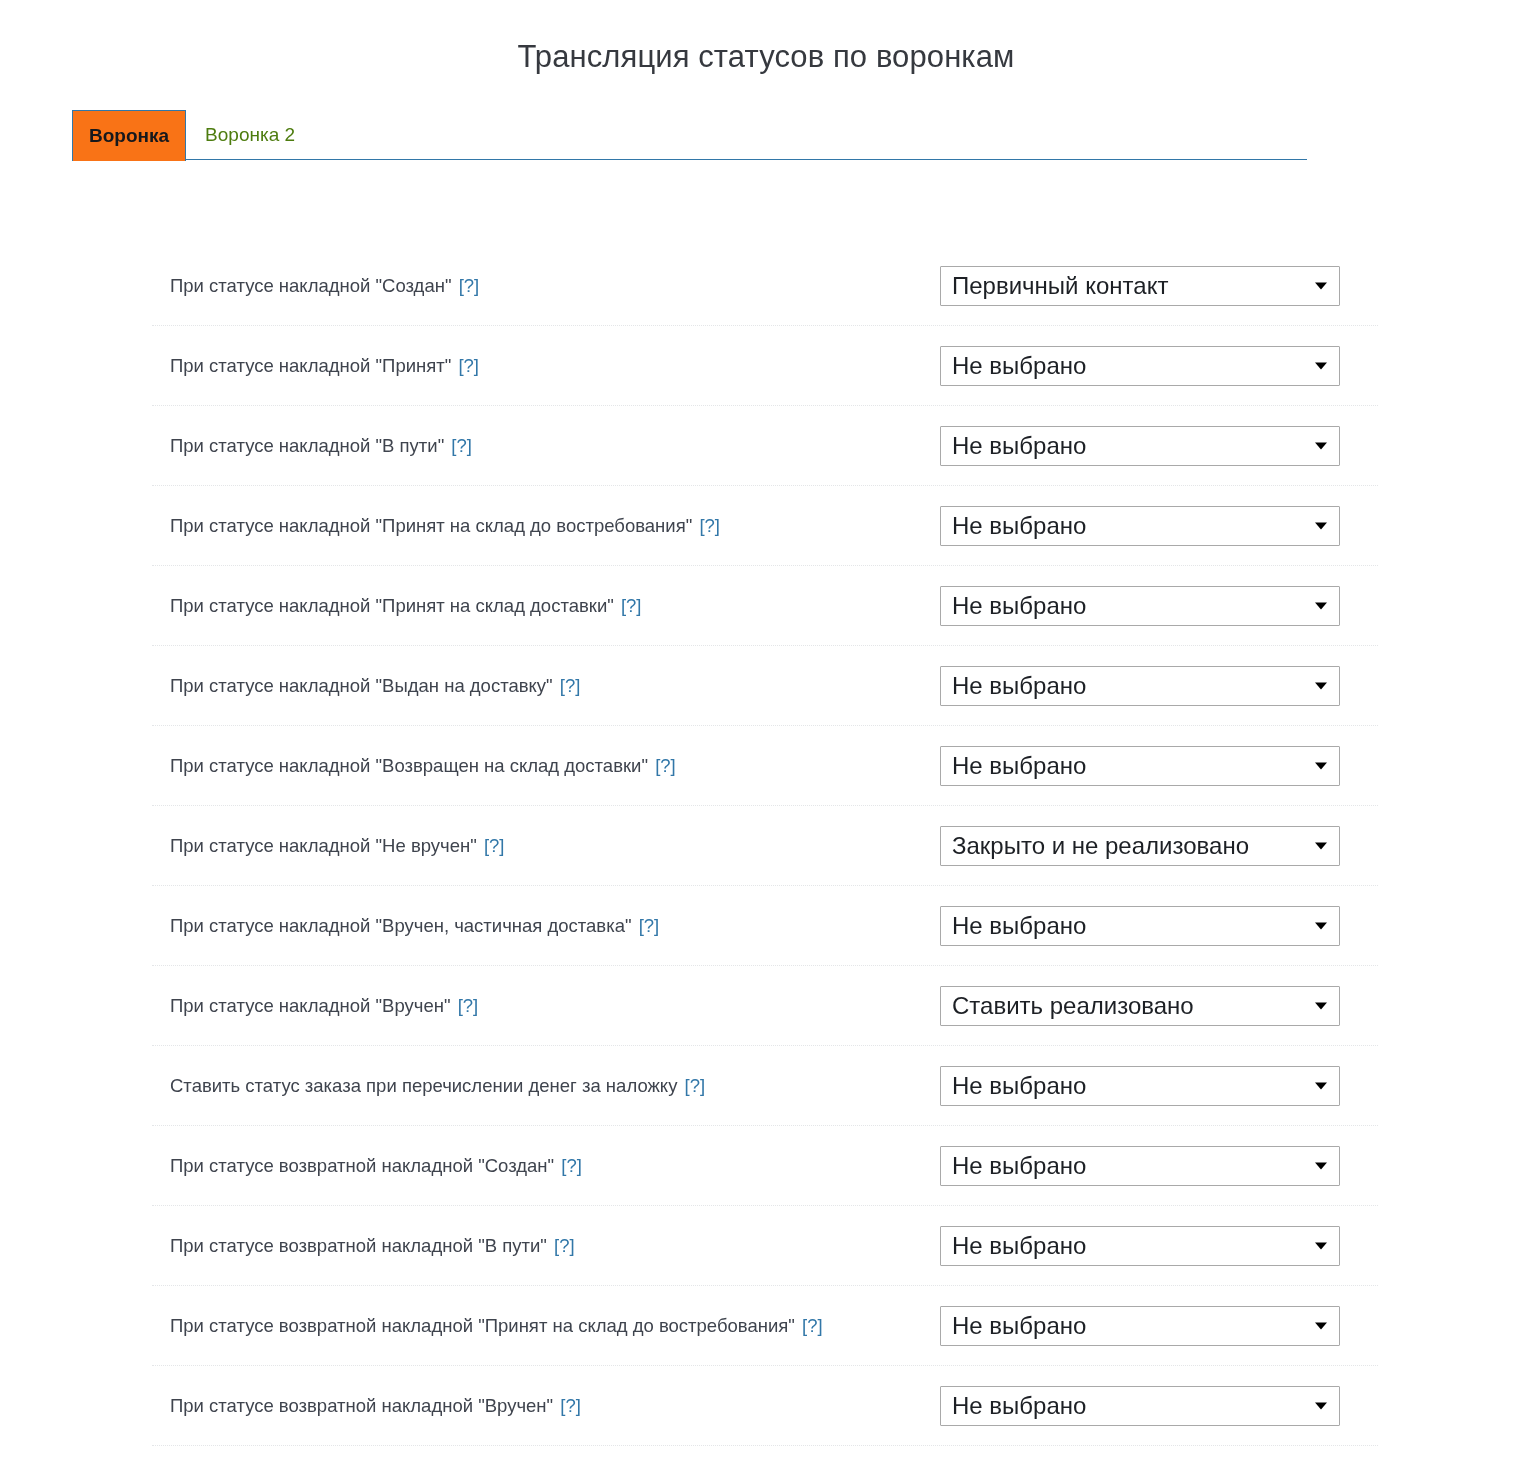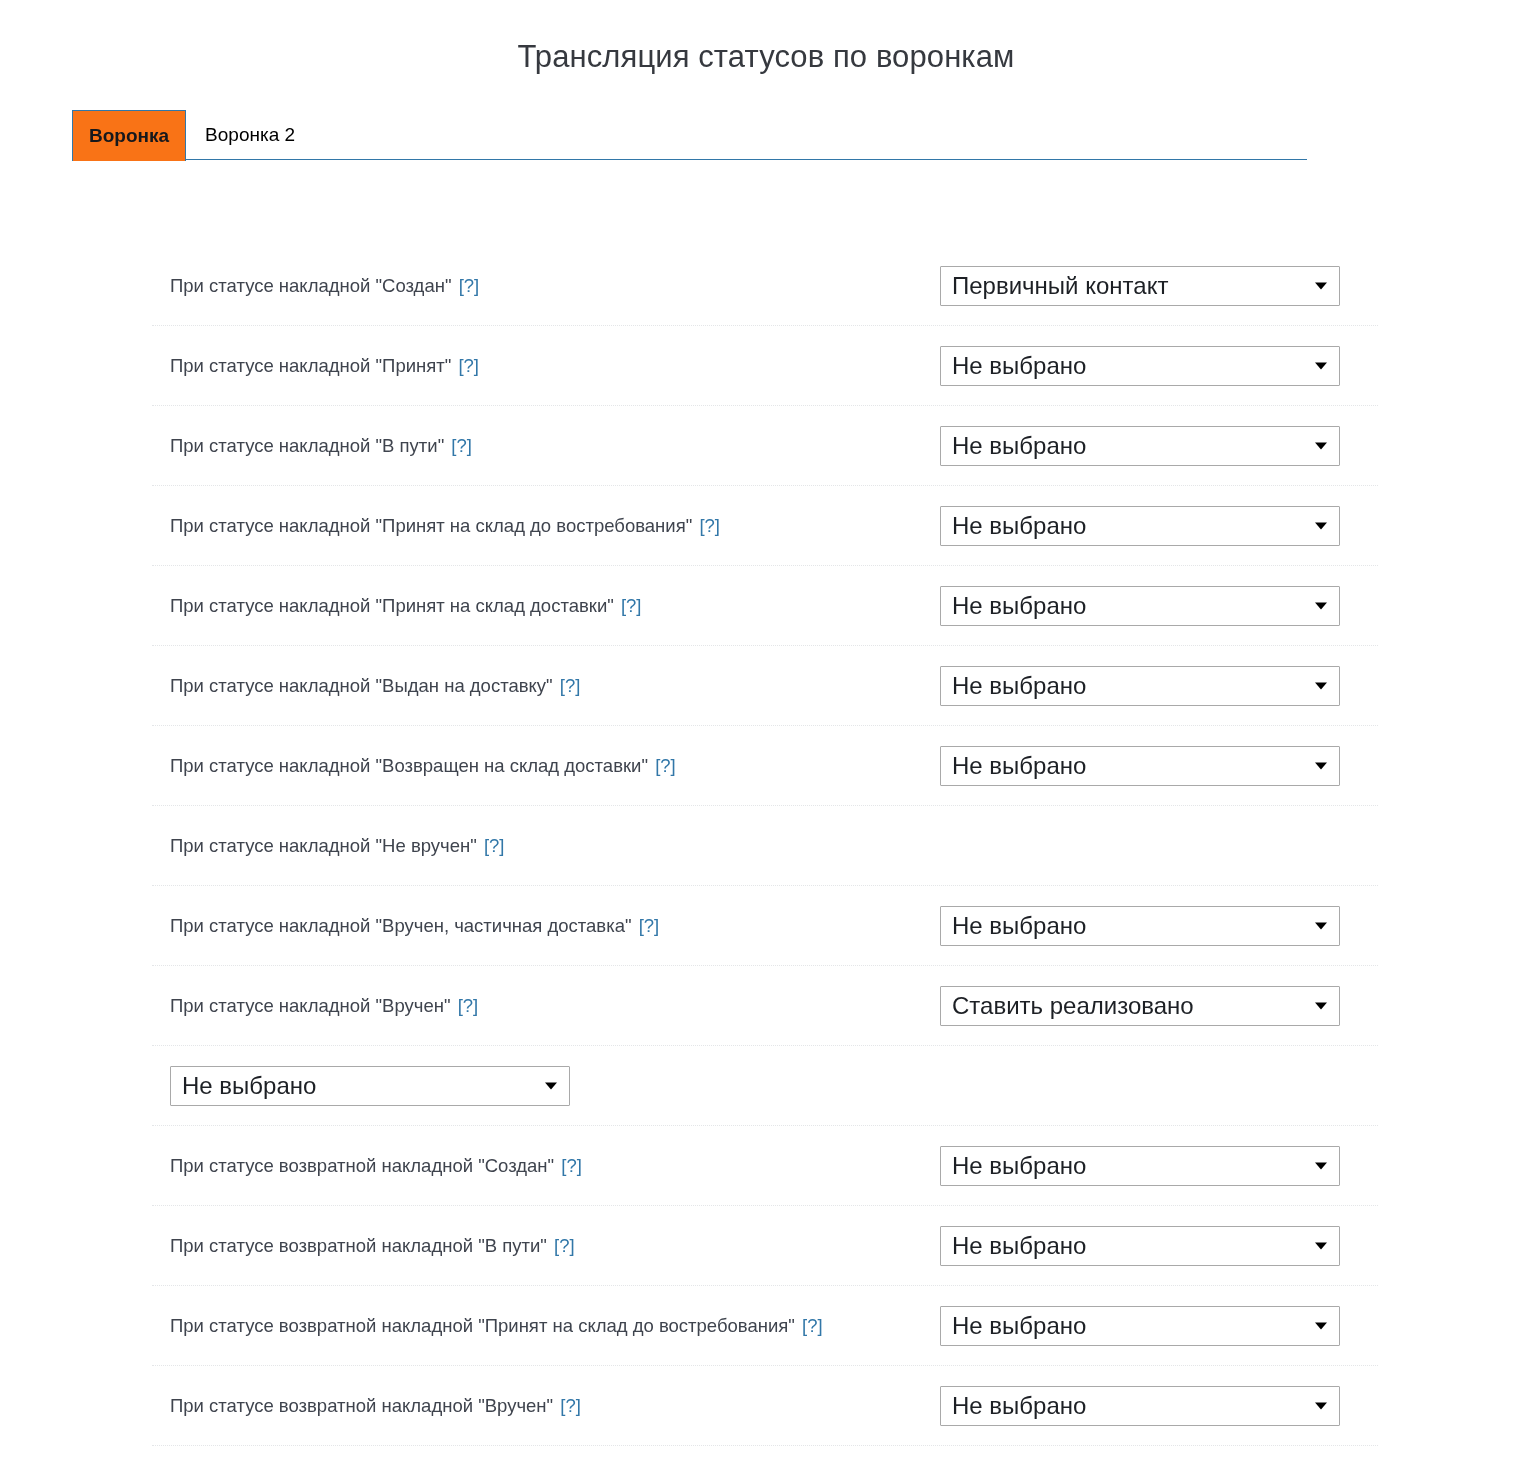--- a/index.html
+++ b/index.html
@@ -56,21 +56,21 @@
     color: #16181c;
     border-left: 1px solid #3277a8;
     border-top: 1px solid #3277a8;
     border-right: 1px solid #3277a8;
     background: #f97316;
     margin-bottom: -1px;
     height: 51px;
     padding: 16px 16px;
   }
   .tab.inactive {
-    color: #000000;
+    color: #4d7c0f;
     font-weight: 400;
   }
 
   
   .form-area {
     position: absolute;
     left: 152px;
     top: 246px;
     width: 1226px;
   }
@@ -208,40 +208,47 @@
       <div class="row-label"><span>При статусе накладной "Возвращен на склад доставки"</span> <a class="help-link">[?]</a></div>
       <div class="select-wrap">
         <div class="select-box">
           <span>Не выбрано</span>
         </div>
         <span class="select-arrow"></span>
       </div>
     </div>
     <div class="form-row">
       <div class="row-label"><span>При статусе накладной "Не вручен"</span> <a class="help-link">[?]</a></div>
+      <div class="select-wrap">
+        <div class="select-box">
+          <span>Закрыто и не реализовано</span>
+        </div>
+        <span class="select-arrow"></span>
+      </div>
     </div>
     <div class="form-row">
       <div class="row-label"><span>При статусе накладной "Вручен, частичная доставка"</span> <a class="help-link">[?]</a></div>
       <div class="select-wrap">
         <div class="select-box">
           <span>Не выбрано</span>
         </div>
         <span class="select-arrow"></span>
       </div>
     </div>
     <div class="form-row">
       <div class="row-label"><span>При статусе накладной "Вручен"</span> <a class="help-link">[?]</a></div>
       <div class="select-wrap">
         <div class="select-box">
           <span>Ставить реализовано</span>
         </div>
         <span class="select-arrow"></span>
       </div>
     </div>
     <div class="form-row">
+      <div class="row-label"><span>Ставить статус заказа при перечислении денег за наложку</span> <a class="help-link">[?]</a></div>
       <div class="select-wrap">
         <div class="select-box">
           <span>Не выбрано</span>
         </div>
         <span class="select-arrow"></span>
       </div>
     </div>
     <div class="form-row">
       <div class="row-label"><span>При статусе возвратной накладной "Создан"</span> <a class="help-link">[?]</a></div>
       <div class="select-wrap">

